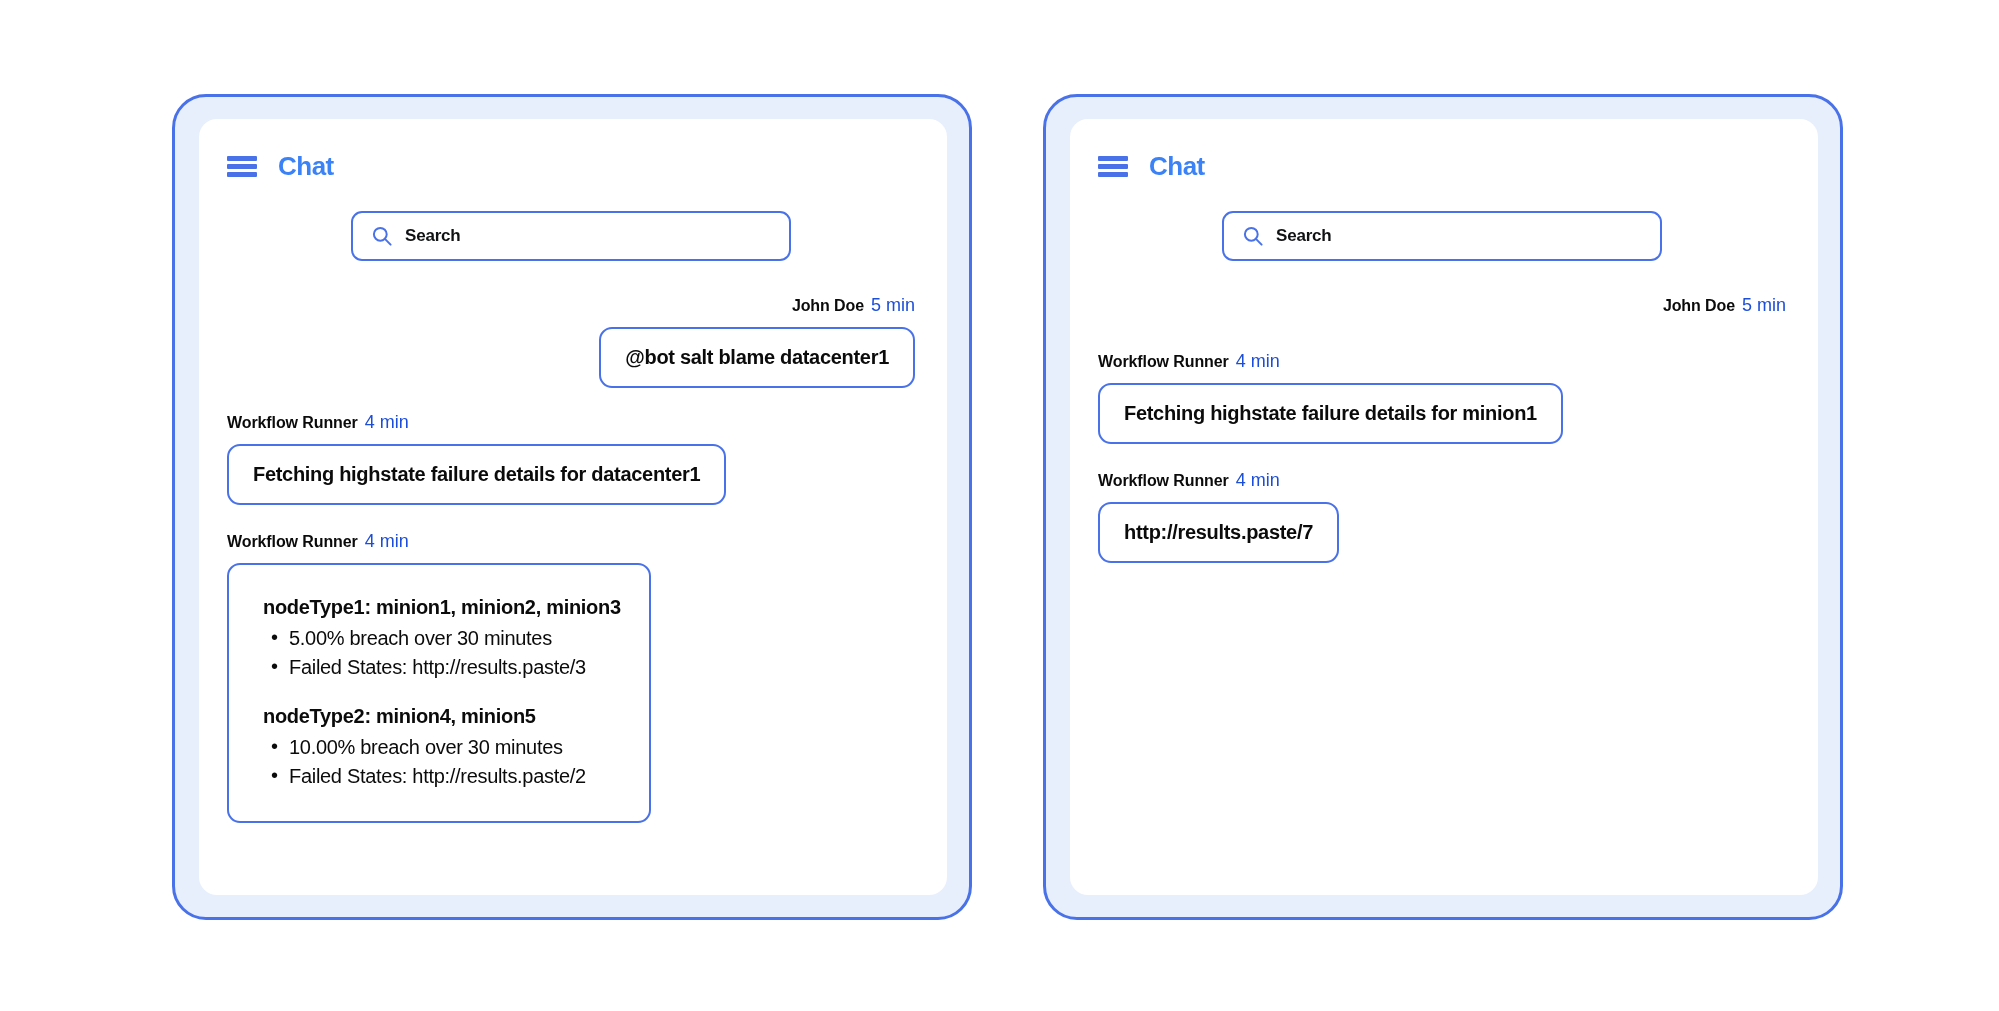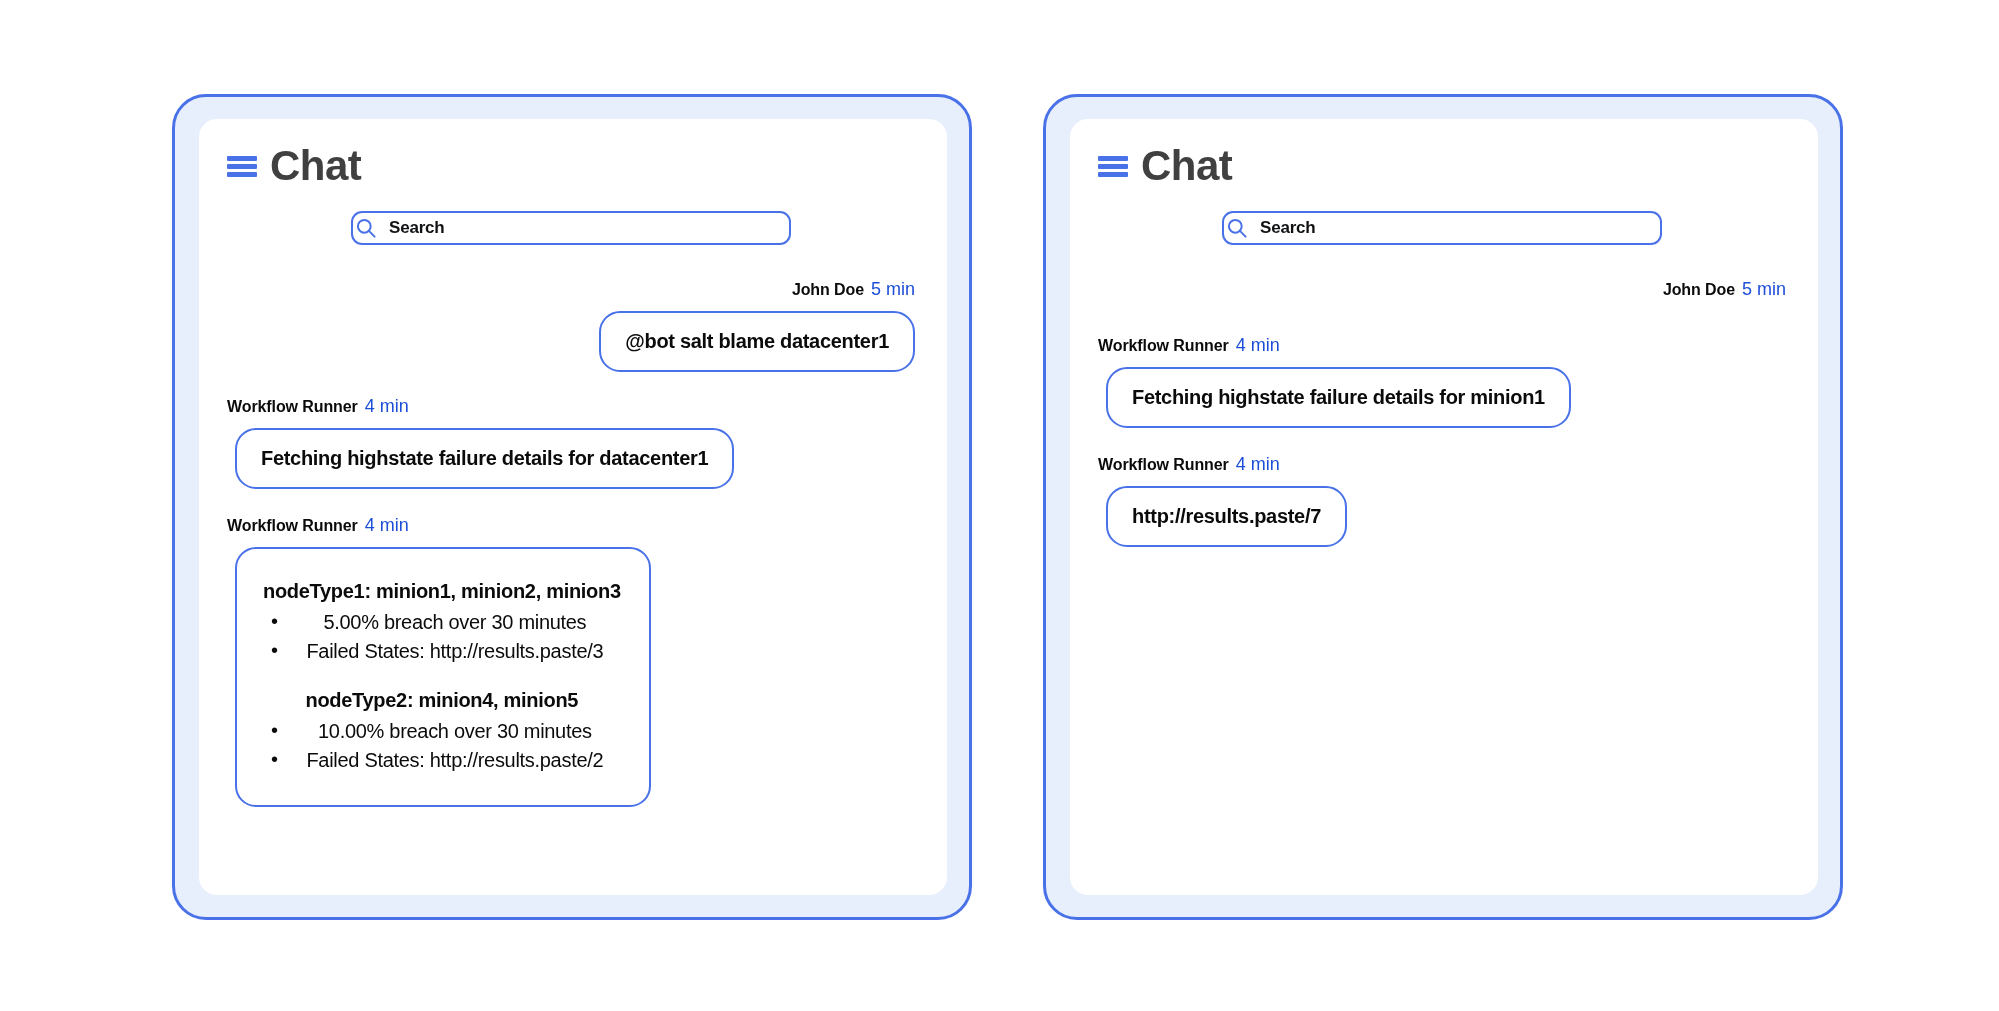--- a/index.html
+++ b/index.html
@@ -59,44 +59,45 @@
     flex: none;
   }
   .hamburger span {
     display: block;
     width: 100%;
     height: 5px;
     background: #4a72e8;
     border-radius: 1px;
   }
   .app-title {
-    font-size: 42px;
-    font-weight: 700;
-    color: #404040;
+    font-size: 26px;
+    font-weight: 700;
+    color: #3b82f6;
     letter-spacing: -0.5px;
     line-height: 1;
+    margin-left: 8px;
   }
 
   
   .search-row {
     display: flex;
     justify-content: center;
     margin-top: 22px;
   }
   .search-box {
     box-sizing: border-box;
     width: 440px;
-    height: 34px;
+    height: 50px;
     border: 2.5px solid #4a72e8;
     border-radius: 11px;
     background: #ffffff;
     display: flex;
     align-items: center;
     gap: 12px;
-    padding: 0 2px;
+    padding: 0 18px;
   }
   .search-icon { flex: none; display: block; }
   .search-text {
     font-size: 17px;
     font-weight: 700;
     color: #111214;
     letter-spacing: -0.2px;
   }
 
   
@@ -123,37 +124,35 @@
   }
   .meta-time {
     font-size: 18px;
     font-weight: 400;
     color: #1d4ed8;
   }
 
   .bubble {
     box-sizing: border-box;
     border: 2.5px solid #4a72e8;
-    border-radius: 21px;
+    border-radius: 13px;
     background: #ffffff;
     padding: 16px 24px;
     font-size: 20px;
     font-weight: 700;
     color: #0b0b0c;
     letter-spacing: -0.3px;
     line-height: 1.25;
     white-space: nowrap;
-    margin-left: 8px;
   }
 
   .bubble.details {
-    padding: 30px 28px 30px 26px;
+    padding: 30px 28px 30px 34px;
     white-space: normal;
     align-self: flex-start;
-    text-align: center;
   }
   .group + .group { margin-top: 22px; }
   .group-title {
     font-size: 20px;
     font-weight: 700;
     color: #0b0b0c;
     letter-spacing: -0.3px;
   }
   .group ul {
     list-style: none;

